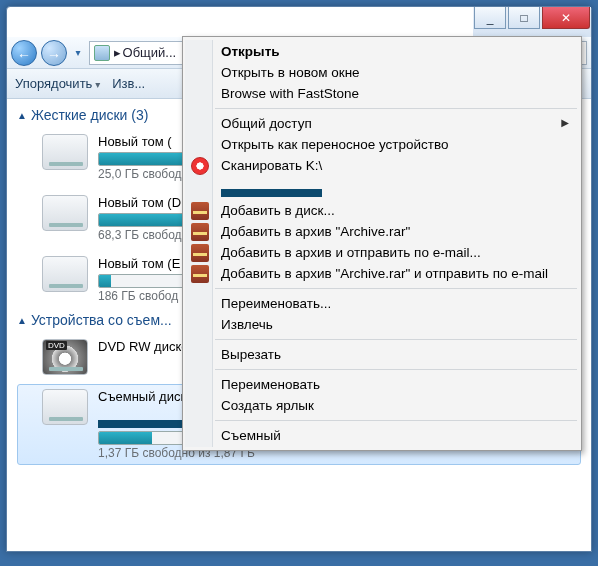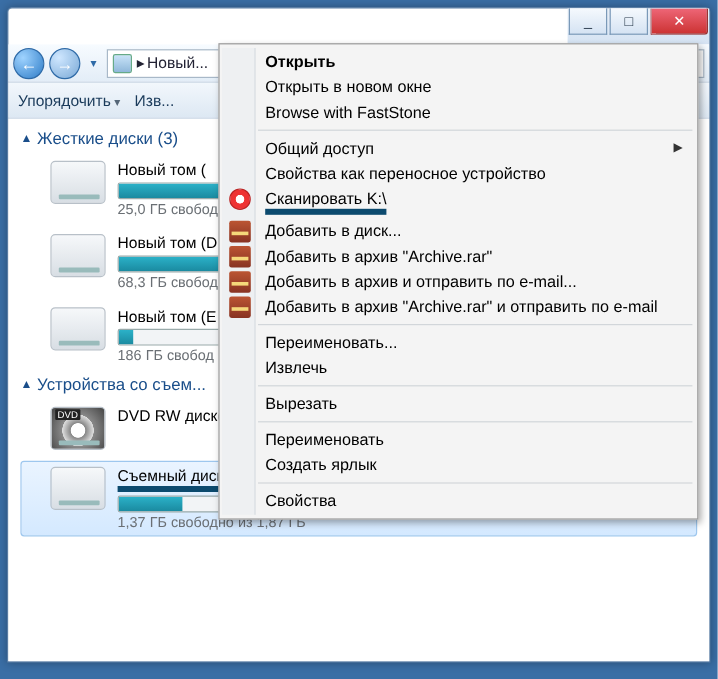--- a/index.html
+++ b/index.html
@@ -30,21 +30,21 @@
   .drive-icon { width: 46px; height: 36px; background: linear-gradient(#f6f8fa,#d8dee4); border: 1px solid #b8c0c8; border-radius: 4px; position: relative; }
   .drive-icon::after { content:""; position:absolute; bottom:3px; left:6px; width:34px; height:4px; background:#9bb; border-radius:1px;}
   .drive-icon.dvd { background: radial-gradient(circle at 50% 55%, #fff 20%, #888 22%, #ddd 45%, #888 46%, #444 100%); }
   .drive-icon.dvd::before { content:"DVD"; position:absolute; top:1px; left:3px; font-size:8px; background:#222; color:#fff; padding:0 2px; border-radius:1px;}
   .drive-icon.usb { background: linear-gradient(#f6f8fa,#d8dee4); }
   .drive-body { flex:1; }
   .drive-name { font-size: 13px; color: #000; }
   .drive-bar { width: 200px; height: 14px; border: 1px solid #9aa; background: #f2f4f6; margin: 3px 0 1px 0; position: relative; border-radius:2px; overflow:hidden;}
   .drive-bar .fill { position:absolute; left:0; top:0; bottom:0; background: linear-gradient(#2bb1c8,#1a8aa0); }
   .drive-free { font-size: 12px; color: #6a6f74; }
-  .underline-red { border-bottom: 5px solid #0c4a6e; display:inline-block; padding-bottom:1px;}
+  .underline-red { border-bottom: 8px solid #0c4a6e; display:inline-block; padding-bottom:16px;}
   
   .ctxmenu { position: absolute; left: 182px; top: 36px; width: 400px; background: #f4f4f4; border: 1px solid #9a9a9a; box-shadow: 2px 3px 6px rgba(0,0,0,.35); padding: 4px 2px; font-size: 13.5px; color: #000; }
   .ctxmenu .gutter { position:absolute; left:2px; top:3px; bottom:3px; width:28px; background:#eef0f2; border-right:1px solid #d8dde2;}
   .mi { position:relative; padding: 3px 18px 3px 36px; white-space: nowrap; }
   .mi strong { font-weight: bold; }
   .mi .sub { position:absolute; right:10px; top:4px; font-size:10px; color:#333; }
   .mi .ico { position:absolute; left:6px; top:2px; width:18px; height:18px; display:flex; align-items:center; justify-content:center; font-size:12px;}
   .sep { height: 1px; background: #d2d6da; margin: 4px 2px 4px 30px; }
   .ico-av { background: radial-gradient(circle,#fff 30%,#e33 34%); border-radius:50%; border:1px solid #b22;}
   .ico-rar { background: linear-gradient(#b53,#832); border-radius:2px; }
@@ -60,21 +60,21 @@
     <div class="tb-btn tb-max">□</div>
     <div class="tb-btn tb-close">✕</div>
   </div>
 
   <div class="navrow">
     <div class="navbtn">←</div>
     <div class="navbtn fwd">→</div>
     <div class="navdrop">▾</div>
     <div class="addrbar">
       <span class="addr-icon"></span>
-      <span class="crumb">▸ <span>Новый...</span></span>
+      <span class="crumb">▸ <span>Общий...</span></span>
     </div>
   </div>
 
   <div class="toolbar">
     <span class="drop">Упорядочить</span>
     <span>Изв...</span>
   </div>
 
   <div class="content">
     <div class="group-hdr">
@@ -140,29 +140,29 @@
   </div>
 </div>
 
 <div class="ctxmenu">
   <div class="gutter"></div>
   <div class="mi"><strong>Открыть</strong></div>
   <div class="mi">Открыть в новом окне</div>
   <div class="mi">Browse with FastStone</div>
   <div class="sep"></div>
   <div class="mi"><span>Общий доступ</span><span class="sub">▶</span></div>
-  <div class="mi">Свойства как переносное устройство</div>
+  <div class="mi">Открыть как переносное устройство</div>
   <div class="mi"><span class="ico ico-av"></span><span class="underline-red">Сканировать K:\</span></div>
   <div class="mi"><span class="ico ico-rar"></span><span>Добавить в диск...</span></div>
   <div class="mi"><span class="ico ico-rar"></span><span>Добавить в архив "Archive.rar"</span></div>
   <div class="mi"><span class="ico ico-rar"></span><span>Добавить в архив и отправить по e-mail...</span></div>
   <div class="mi"><span class="ico ico-rar"></span><span>Добавить в архив "Archive.rar" и отправить по e-mail</span></div>
   <div class="sep"></div>
   <div class="mi">Переименовать...</div>
   <div class="mi">Извлечь</div>
   <div class="sep"></div>
   <div class="mi">Вырезать</div>
   <div class="sep"></div>
   <div class="mi">Переименовать</div>
   <div class="mi">Создать ярлык</div>
   <div class="sep"></div>
-  <div class="mi">Свойства</div>
+  <div class="mi">Съемный</div>
 </div>
 
 </body></html>

